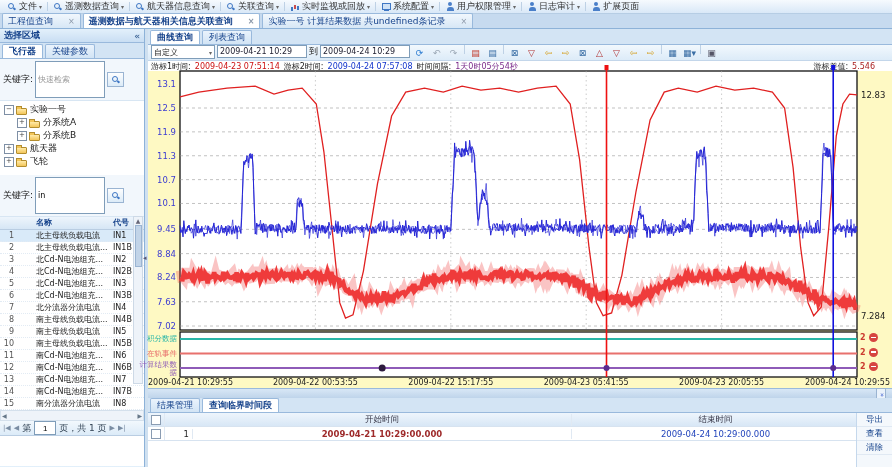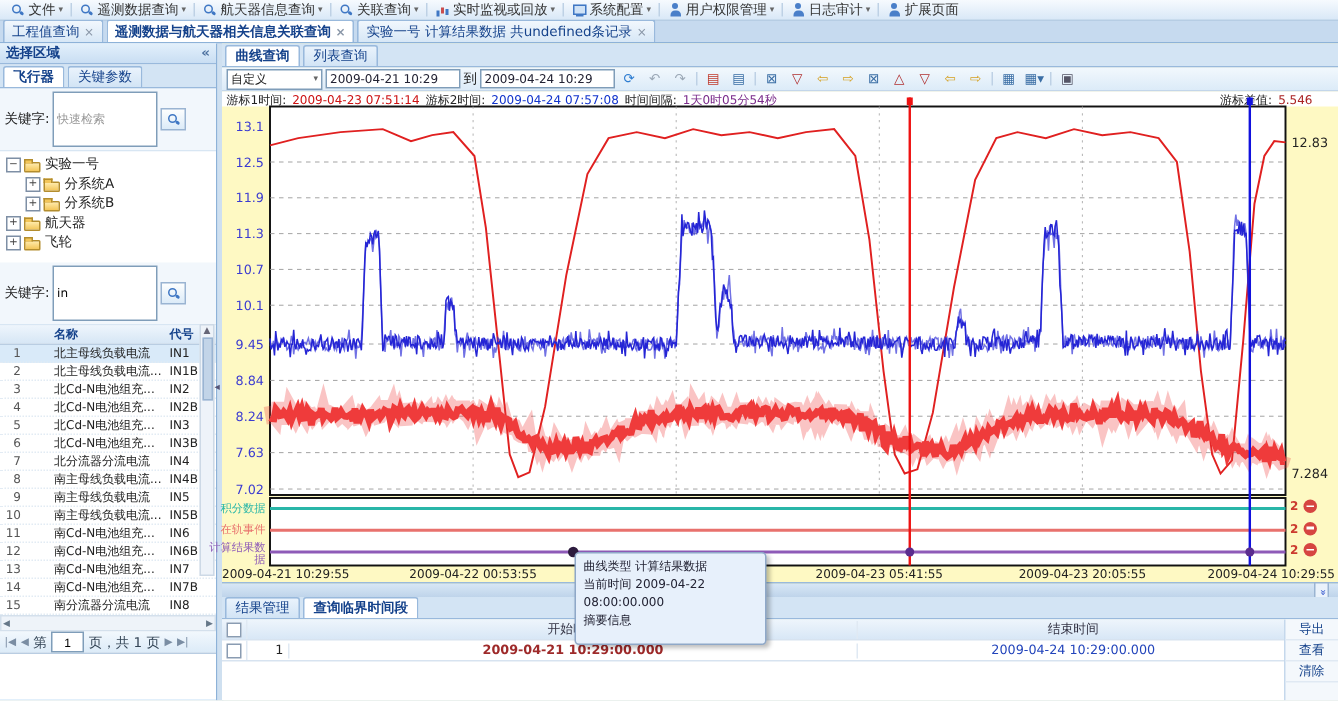--- a/index.html
+++ b/index.html
@@ -22,21 +22,21 @@
   .ic-user::after{content:"";position:absolute;left:1.5px;top:5.5px;width:7px;height:4px;border-radius:3px 3px 0 0;background:#4a7fc9;}
   .ic-folder{width:12px;height:10px;}
   .ic-folder::before{content:"";position:absolute;left:0;top:3px;width:9px;height:5px;background:linear-gradient(#ffeaa9,#f3c65a);border:1px solid #b38d2e;border-radius:1px;}
   .ic-folder::after{content:"";position:absolute;left:0;top:1px;width:4px;height:2px;background:#f3c65a;border:1px solid #b38d2e;border-bottom:none;}
   .expander{display:inline-block;width:8px;height:8px;border:1px solid #7e8fa5;background:#fff;font-size:7px;line-height:6px;text-align:center;color:#444;flex:none;}
   .remove-btn{display:inline-block;width:9px;height:9px;border-radius:50%;background:#d64541;position:relative;flex:none;}
   .remove-btn::after{content:"";position:absolute;left:2px;top:3.7px;width:5px;height:1.6px;background:#fff;}
   
   .tabbar{position:absolute;left:0;top:14px;width:892px;height:15px;background:#c6daef;border-bottom:1px solid #8db2d8;
           display:flex;align-items:flex-end;padding-left:2px;box-sizing:border-box;}
-  .dtab{display:flex;align-items:center;gap:3px;height:14px;padding:0 5px;margin-right:2px;
+  .dtab{display:flex;align-items:center;gap:15px;height:14px;padding:0 5px;margin-right:2px;
         background:linear-gradient(#f1f7fd,#d7e7f6);border:1px solid #99b9dc;border-bottom:none;
         border-radius:2px 2px 0 0;color:#15428b;}
   .dtab.active{background:#fff;font-weight:bold;}
   .tab-close{color:#8a97a8;font-size:8px;}
   
   .sidebar{position:absolute;left:0;top:29px;width:145px;height:438px;background:#fff;border-right:1px solid #8db2d8;box-sizing:border-box;}
   .panel-header{height:13px;display:flex;align-items:center;justify-content:space-between;padding:0 4px;
                 background:linear-gradient(#e3f0fb,#c9def3);border-bottom:1px solid #99b9dc;color:#15428b;font-weight:bold;}
   .collapse-btn{color:#4a6f9e;font-weight:bold;cursor:pointer;}
   .side-tabs,.chart-tabs,.result-tabs{display:flex;align-items:flex-end;height:15px;background:#d3e4f4;border-bottom:1px solid #99b9dc;padding-left:2px;}
@@ -66,21 +66,21 @@
   .legend-table{font-size:8.5px;}
   .lg-head{display:flex;height:12px;background:linear-gradient(#eef5fc,#d6e6f5);border-bottom:1px solid #b9cde2;color:#15428b;font-weight:bold;}
   .lg-row{display:flex;align-items:center;height:12px;border-bottom:1px dotted #e2ebf4;}
   .lg-type{width:62px;text-align:center;flex:none;}
   .lg-bar{width:60px;height:4px;border-radius:2px;}
   
   .splitter{position:absolute;left:145px;top:29px;width:3px;height:438px;background:#cfe0f0;border-right:1px solid #aac4de;}
   .splitter-grip{position:absolute;left:-2px;top:225px;color:#557;font-size:7px;}
   
   .chartpanel{position:absolute;left:148px;top:29px;width:744px;height:438px;background:#fef9c3;}
-  .chart-toolbar{display:flex;align-items:center;gap:2px;height:15px;background:linear-gradient(#f2f8fd,#dcebf8);border-bottom:1px solid #c3d6ea;padding:0 3px;}
+  .chart-toolbar{display:flex;gap:2px;height:15px;background:linear-gradient(#f2f8fd,#dcebf8);border-bottom:1px solid #c3d6ea;padding:0 3px;}
   .combo{display:flex;align-items:center;justify-content:space-between;width:58px;height:12px;border:1px solid #7f9db9;background:#fff;padding:0 2px;font-size:8px;}
   .date-field{width:84px;height:11px;border:1px solid #7f9db9;font-size:8px;padding:0 2px;font-family:"DejaVu Sans",sans-serif;color:#223;}
   .tbtn{min-width:13px;height:13px;display:flex;align-items:center;justify-content:center;font-size:9px;border:1px solid transparent;}
   .cursor-info{display:flex;align-items:center;height:10px;font-size:8px;padding:0 3px;gap:4px;background:#fff;}
   .ci-spacer{flex:1;}
   .plot-wrap{position:absolute;left:0;top:38px;width:744px;height:322px;}
   .lane-ctl{position:absolute;display:flex;align-items:center;gap:3px;font-size:8px;color:#cc3b2f;font-weight:bold;}
   .tooltip{position:absolute;left:235px;top:339px;width:116px;height:54px;background:#e7f0fb;border:1px solid #8fa8c8;
            border-radius:3px;box-shadow:2px 2px 3px rgba(0,0,0,.25);padding:3px 5px;font-size:8px;color:#223;z-index:20;line-height:1.5;}
   .result-bar{position:absolute;left:0;top:359px;width:744px;height:10px;background:linear-gradient(#d8e7f6,#bcd2e9);border-top:1px solid #99b9dc;}
@@ -495,25 +495,20 @@
           <div class="lane-ctl" style="left: 712px; top: 280.5px;">
             <span>2</span>
             <span class="remove-btn"></span>
           </div>
           <div class="lane-ctl" style="left: 712px; top: 295px;">
             <span>2</span>
             <span class="remove-btn"></span>
           </div>
         </div>
     </div>
-    <div class="tooltip" id="tooltip">
-        <div><span>曲线类型 </span><span>计算结果数据</span></div>
-        <div><span>当前时间 </span><span>2009-04-22 08:00:00.000</span></div>
-        <div><span>摘要信息</span></div>
-      </div>
     <div class="result-bar">
       <span class="bar-collapse" style="transform:rotate(90deg)">»</span>
     </div>
     <div class="result-tabs side-tabs" id="result-tabs">
         <div class="stab">
           <span>结果管理</span>
         </div>
         <div class="stab active">
           <span>查询临界时间段</span>
         </div>

